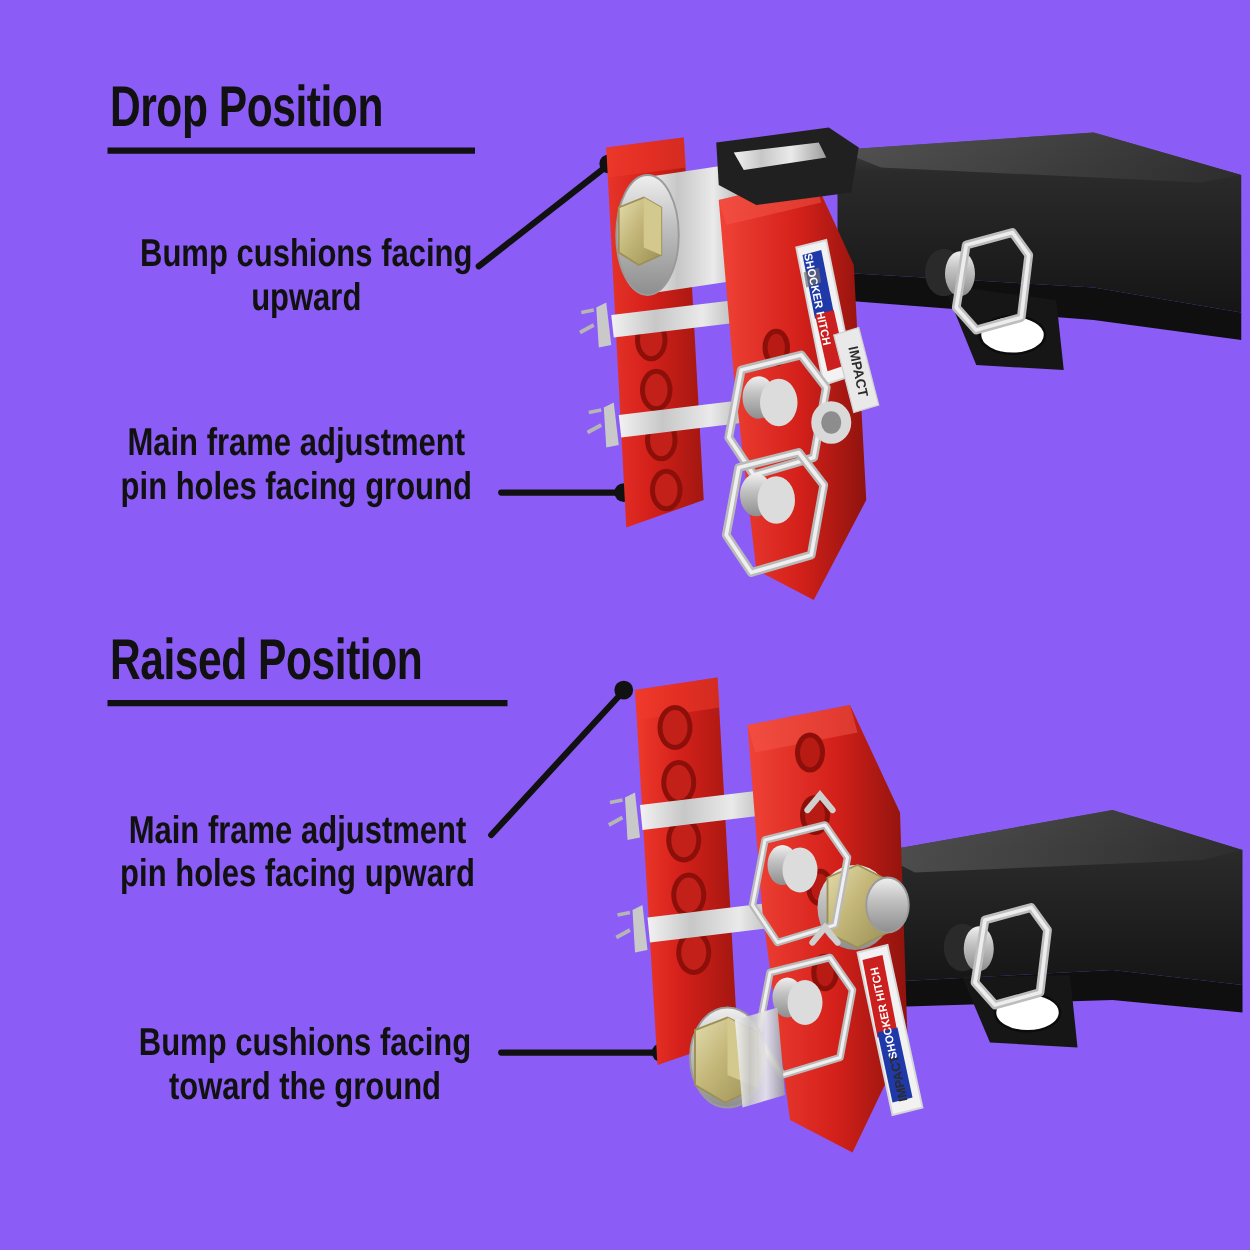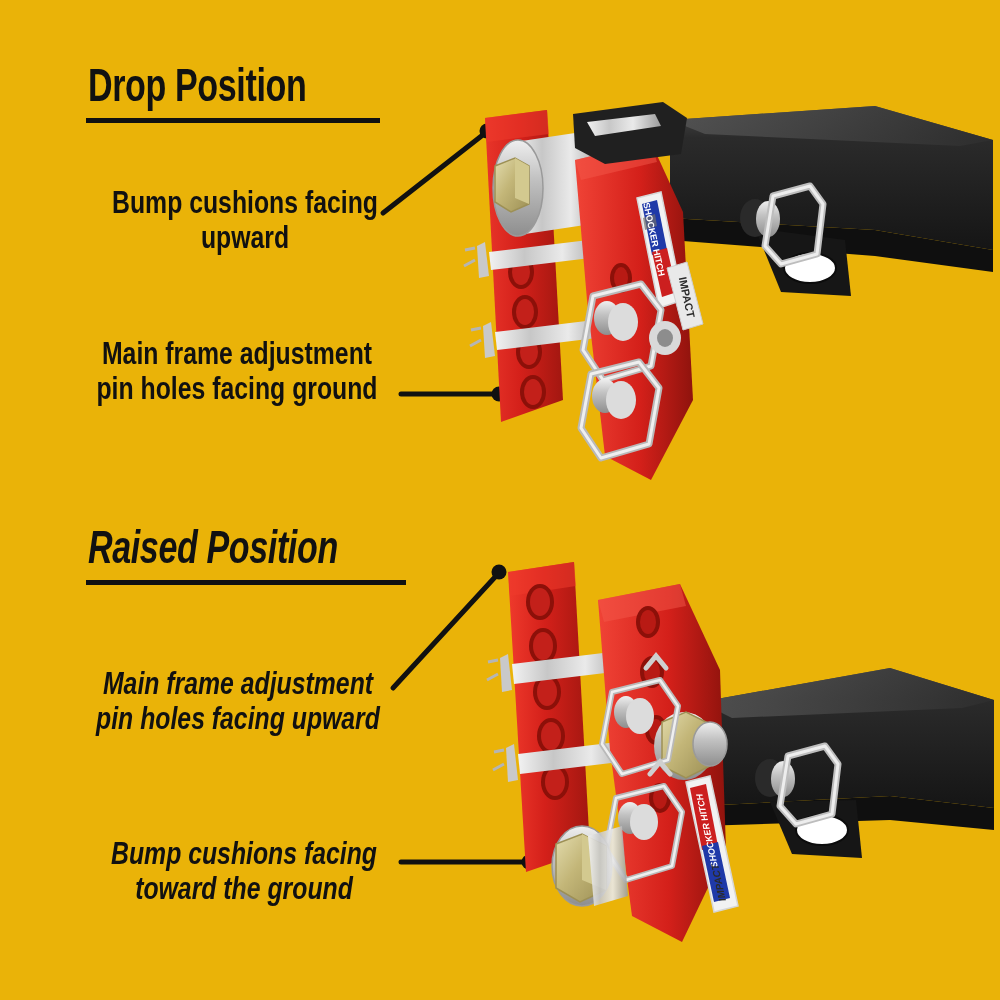--- a/index.html
+++ b/index.html
@@ -4,25 +4,25 @@
 <title>Hitch Position Diagram</title>
 <style>
   * { margin:0; padding:0; box-sizing:border-box; }
   html,body { width:1000px; height:1000px; background:#ffffff; }
   body {
     font-family:"Liberation Sans", sans-serif;
     position:relative;
     overflow:hidden;
     color:#111111;
   }
-  .page { position:absolute; inset:0; width:1000px; height:1000px; background:#eab308; }
+  .page { position:absolute; inset:0; width:1000px; height:1000px; background:#8b5cf6; }
 
   .panel { position:absolute; left:0; width:1000px; }
   .panel-drop   { top:0;   height:500px; }
-  .panel-raised { top:500px; height:500px;font-style:italic; }
+  .panel-raised { top:480px; height:500px; }
 
   
   .heading {
     position:absolute;
     font-weight:700;
     font-size:46px;
     letter-spacing:-0.5px;
     line-height:1;
     transform:scaleX(0.74);
     transform-origin:left top;

